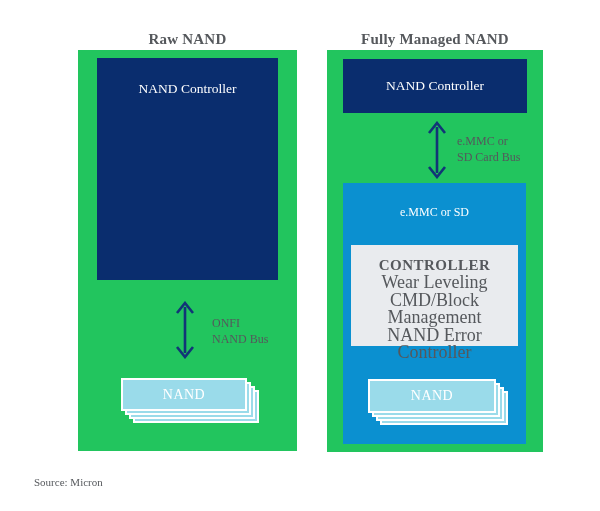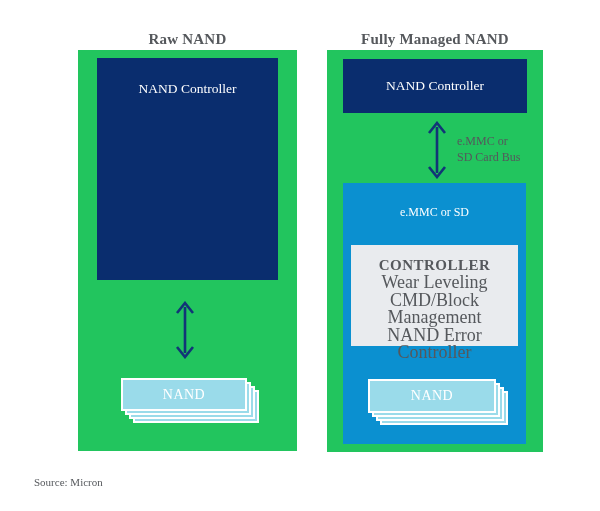--- a/index.html
+++ b/index.html
@@ -50,20 +50,24 @@
     <div class="navy-box navy-left">
       <span class="lbl">NAND Controller</span>
     </div>
 
     <svg class="arrow arrow-left" viewBox="0 0 26 58">
       <line x1="13" y1="6" x2="13" y2="52" stroke="#123577" stroke-width="2.6"></line>
       <path d="M5 12 L13 2 L21 12" fill="none" stroke="#123577" stroke-width="2.6"></path>
       <path d="M5 46 L13 56 L21 46" fill="none" stroke="#123577" stroke-width="2.6"></path>
     </svg>
 
+    <div class="bus-label bus-left">
+      <span>ONFI</span><br>
+      <span>NAND Bus</span>
+    </div>
 
     <div class="stack stack-left">
       <div class="layer l3"></div>
       <div class="layer l2"></div>
       <div class="layer l1"></div>
       <div class="layer l0">
         <span>NAND</span>
       </div>
     </div>
   </div>

